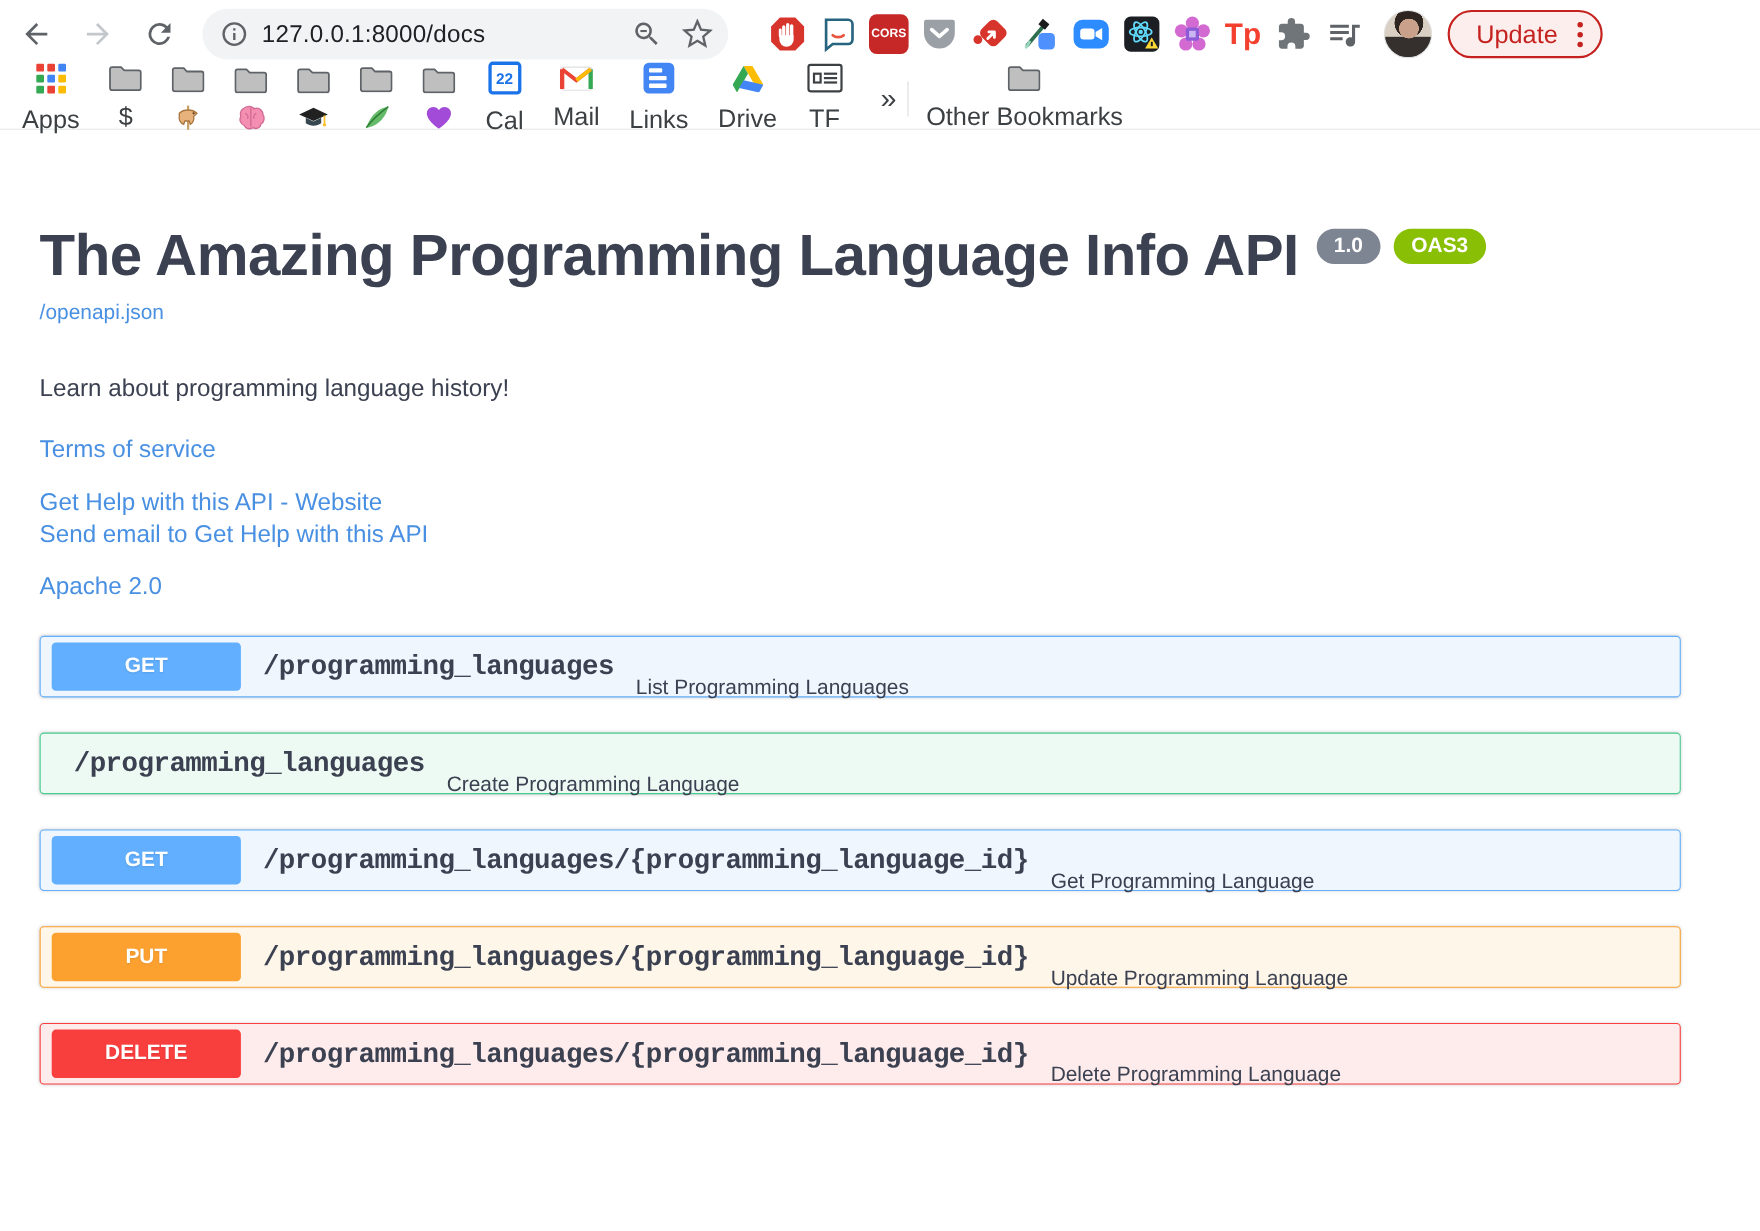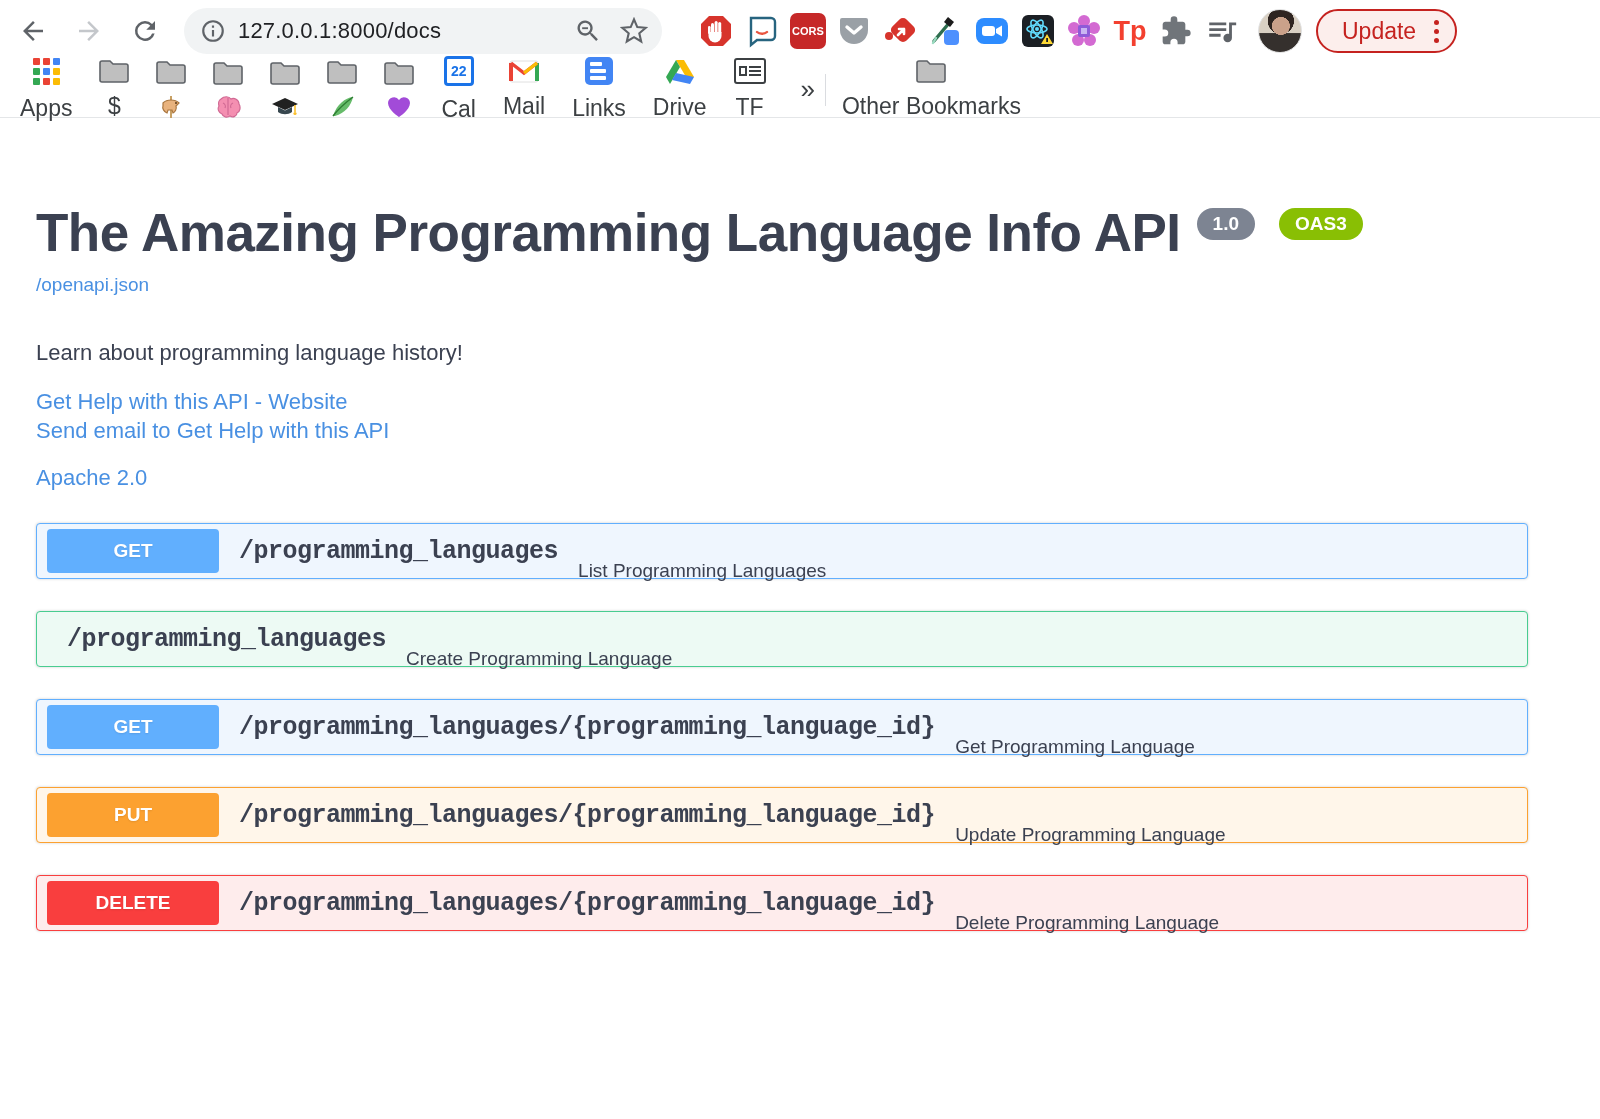--- a/index.html
+++ b/index.html
@@ -42,21 +42,21 @@
   .tf-ic .bx { width:8px; height:10px; border:2px solid #3c4043; }
   .tf-ic .lns { display:flex; flex-direction:column; gap:2px; flex:1; }
   .tf-ic .lns i { height:2px; background:#3c4043; }
   .bm-divider { width:1px; height:32px; background:#dadce0; margin:0 16px 0 4px; }
   .overflow-chevron { font-size:26px; color:#3c4043; margin:0 6px 0 8px; }
 
   
   .page { padding:0 72px 0 36px; }
   .title-row { margin-top:86px; display:flex; align-items:flex-start; }
   h1.api-title { font-size:53px; font-weight:bold; color:#3b4151; letter-spacing:-0.5px; line-height:1.1; }
-  .badge-group { display:flex; gap:24px; margin-left:16px; margin-top:4px; }
+  .badge-group { display:flex; gap:12px; margin-left:16px; margin-top:4px; }
   .pill { color:#fff; font-weight:bold; font-size:19px; padding:5px 16px; border-radius:18px; }
   .pill.version { background:#7d8492; }
   .pill.oas { background:#89bf04; }
   .spec-link { display:inline-block; margin-top:12px; font-size:19px; color:#4990e2; text-decoration:none; }
   .description { margin-top:44px; font-size:22px; color:#3b4151; }
   .link-blue { color:#4990e2; text-decoration:none; font-size:22px; display:inline-block; }
   .terms { margin-top:29px; }
   .help-block { margin-top:21px; line-height:1.32; }
   .license { margin-top:20px; }
 
@@ -366,20 +366,21 @@
     <span class="badge-group">
       <span class="pill version">1.0</span>
       <span class="pill oas">OAS3</span>
     </span>
   </div>
 
   <a class="spec-link">/openapi.json</a>
 
   <p class="description">Learn about programming language history!</p>
 
+  <div class="terms"><a class="link-blue">Terms of service</a></div>
   <div class="help-block">
     <a class="link-blue">Get Help with this API - Website</a><br>
     <a class="link-blue">Send email to Get Help with this API</a>
   </div>
   <div class="license"><a class="link-blue">Apache 2.0</a></div>
 
 
   <div class="opblock op-get">
     <span class="method-badge">GET</span>
     <span class="path">/programming_languages</span>

